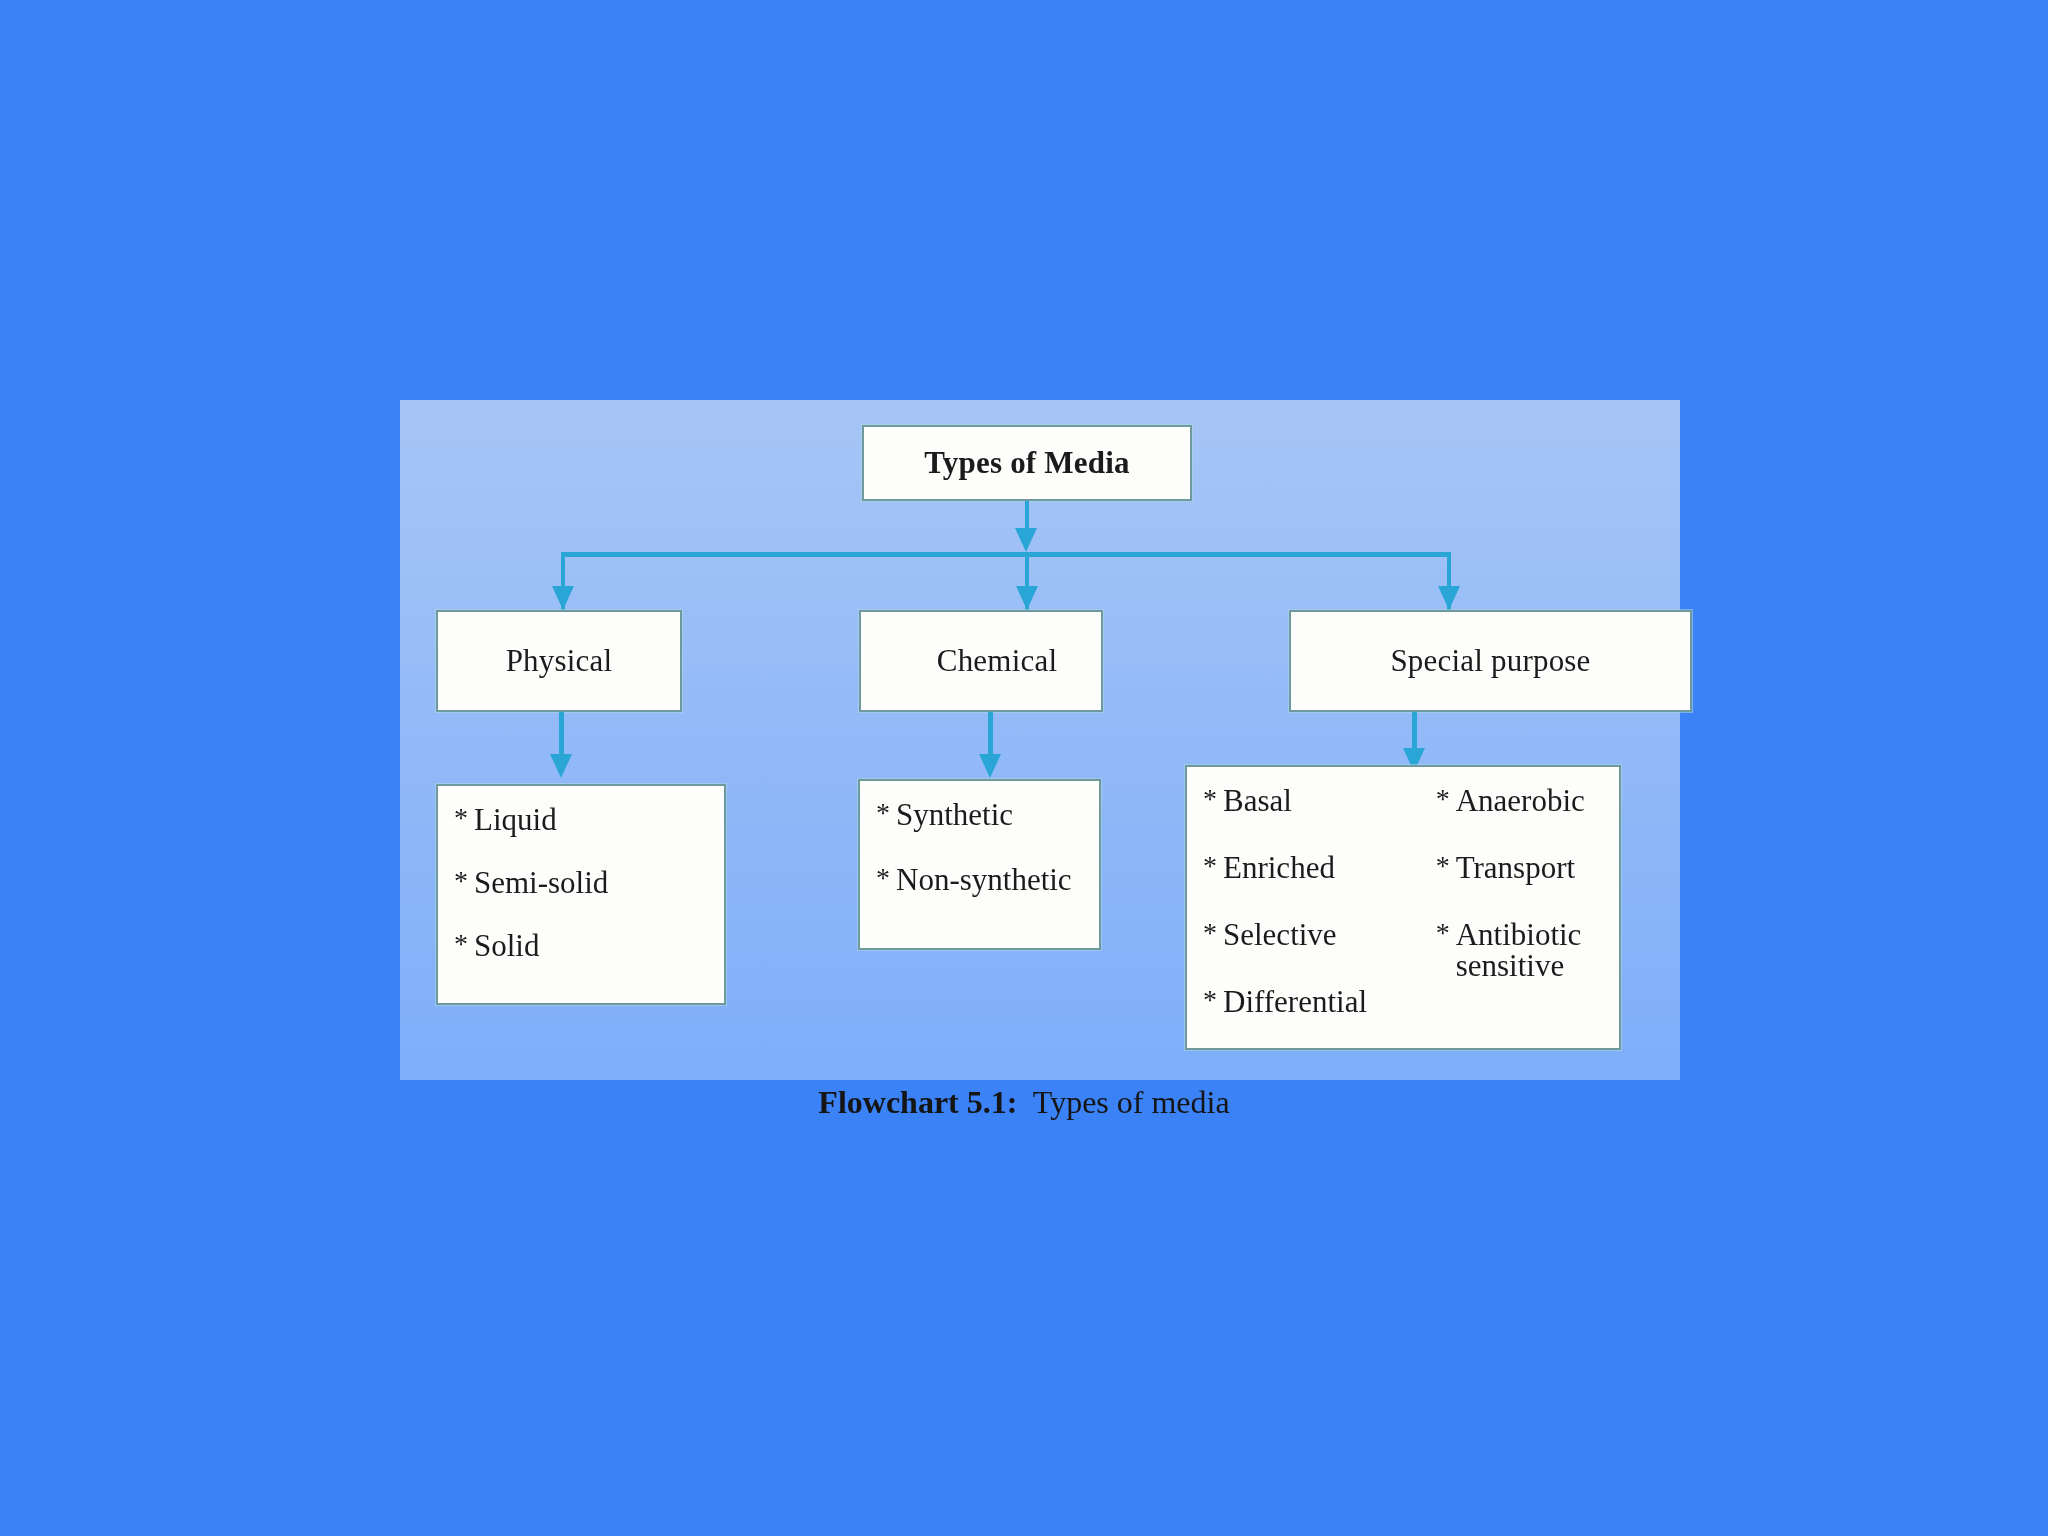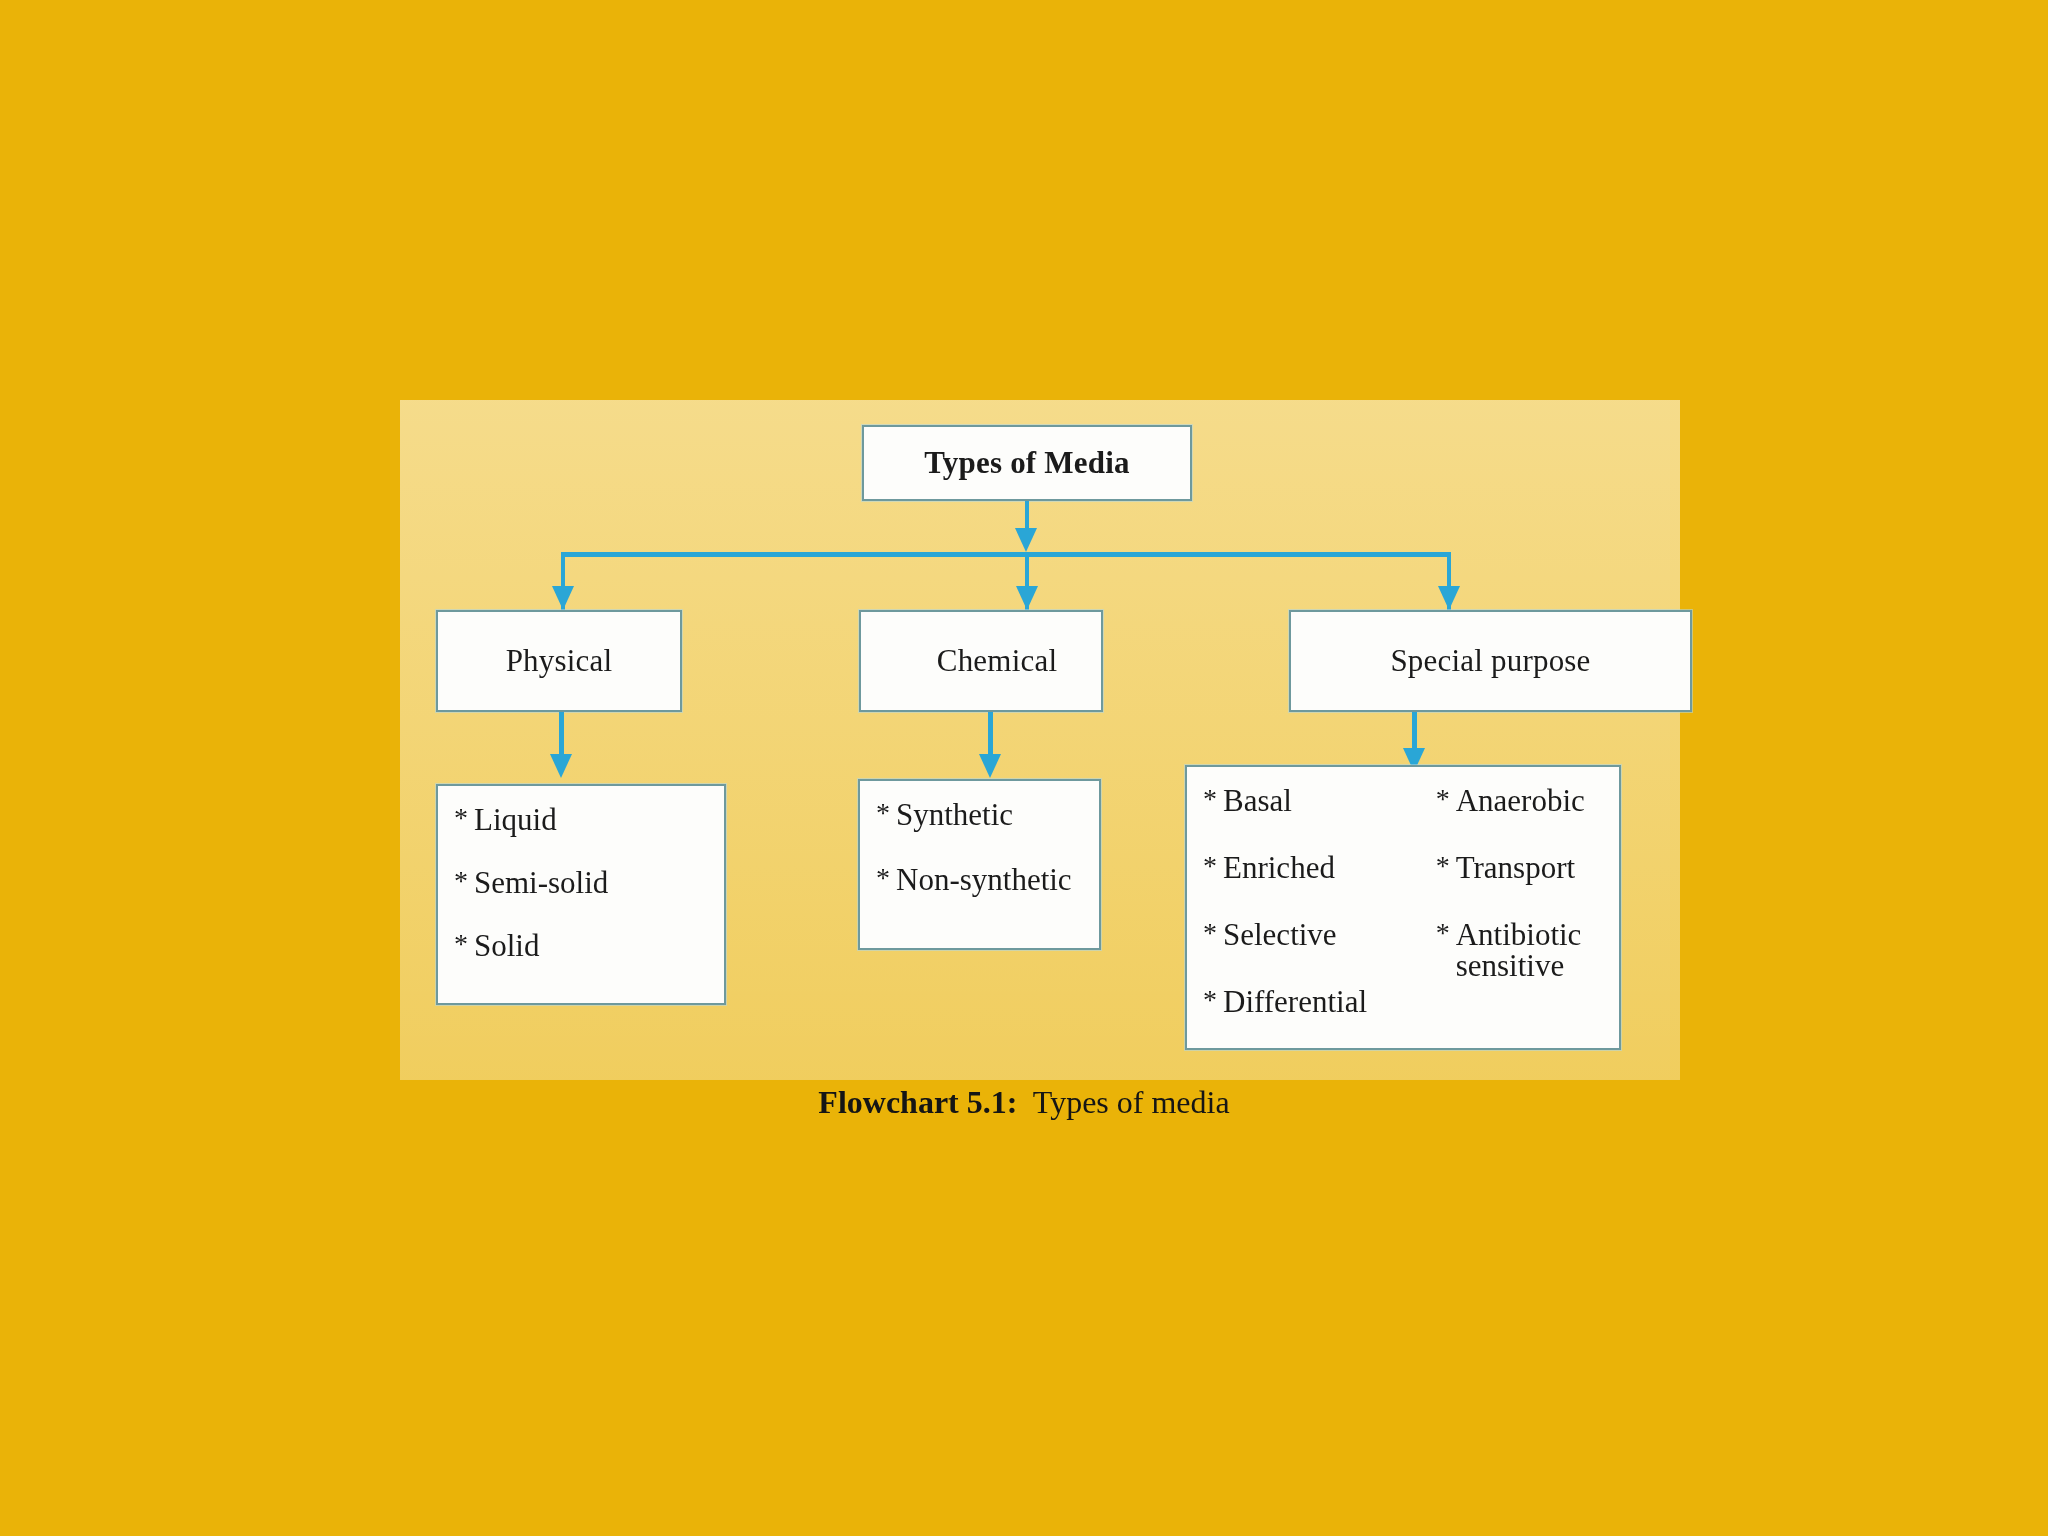--- a/index.html
+++ b/index.html
@@ -5,21 +5,21 @@
 <style>
   html, body {
     margin: 0;
     padding: 0;
     background: #ffffff;
   }
   #stage {
     position: relative;
     width: 2048px;
     height: 1536px;
-    background: #eab308;
+    background: #3b82f6;
     overflow: hidden;
     font-family: "Liberation Serif", "DejaVu Serif", serif;
     color: #1b1b1b;
   }
   
   .scan-tint {
     position: absolute;
     left: 400px;
     top: 400px;
     width: 1280px;

